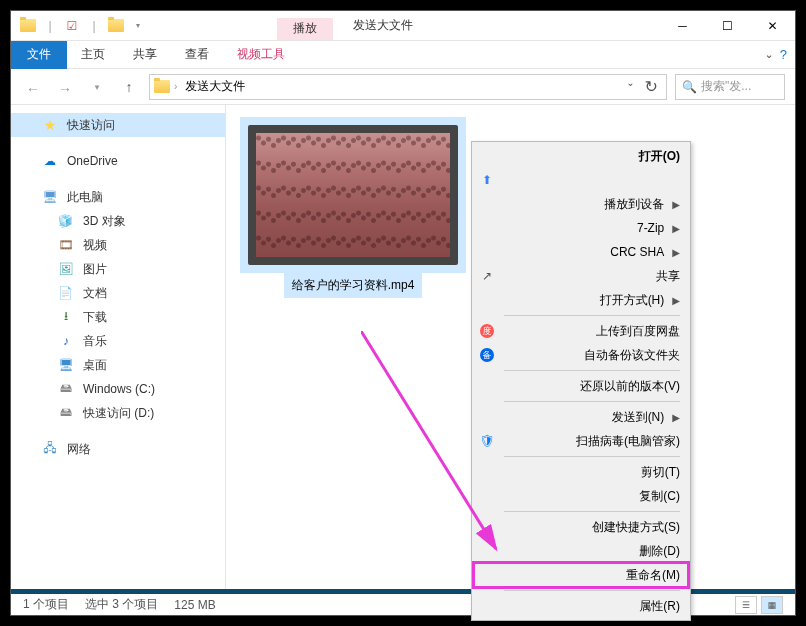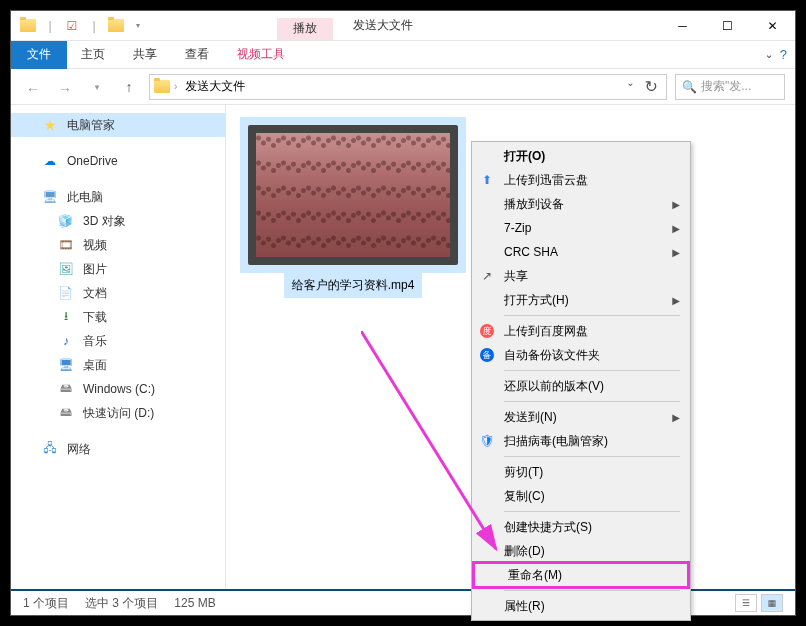--- a/index.html
+++ b/index.html
@@ -47,26 +47,26 @@
     .crowd-texture { position: absolute; inset: 0; background-image: radial-gradient(circle at 10% 20%, rgba(60,20,20,.4) 2px, transparent 3px), radial-gradient(circle at 30% 40%, rgba(60,20,20,.4) 2px, transparent 3px), radial-gradient(circle at 50% 25%, rgba(60,20,20,.4) 2px, transparent 3px), radial-gradient(circle at 70% 50%, rgba(60,20,20,.4) 2px, transparent 3px), radial-gradient(circle at 90% 30%, rgba(60,20,20,.4) 2px, transparent 3px); background-size: 25px 25px; }
     .film-holes { position: absolute; top: 0; bottom: 0; width: 12px; background: repeating-linear-gradient(#444 0 6px, #666 6px 10px); }
     .film-holes.left { left: -8px; }
     .film-holes.right { right: -8px; }
     .file-label { font-size: 12px; padding: 4px 8px; background: #cde8ff; text-align: center; }
     
     .context-menu { position: absolute; left: 460px; top: 130px; width: 220px; background: #f0f0f0; border: 1px solid #bbb; box-shadow: 2px 2px 4px rgba(0,0,0,.2); font-size: 12px; padding: 2px; }
     .menu-item { display: flex; align-items: center; height: 24px; padding: 0 8px 0 4px; gap: 8px; cursor: pointer; }
     .menu-item.highlighted { outline: 3px solid #e838d6; outline-offset: -1px; gap: 12px; }
     .menu-icon-slot { width: 18px; height: 18px; display: flex; align-items: center; justify-content: center; font-size: 12px; }
-    .menu-label { flex: 1; }
+    .menu-label { flex: 1; text-align: right; }
     .menu-arrow { color: #555; font-size: 10px; }
     .menu-sep { height: 1px; background: #ccc; margin: 3px 8px 3px 30px; }
     .menu-item.bold .menu-label { font-weight: bold; }
     
-    .status-bar { height: 26px; border-top: 2px solid #0c4a6e; display: flex; align-items: center; padding: 0 12px; font-size: 12px; color: #555; gap: 16px; }
+    .status-bar { height: 26px; border-top: 5px solid #0c4a6e; display: flex; align-items: center; padding: 0 12px; font-size: 12px; color: #555; gap: 16px; }
     .status-right { margin-left: auto; display: flex; gap: 4px; }
     .view-btn { width: 22px; height: 18px; border: 1px solid #ccc; display: flex; align-items: center; justify-content: center; font-size: 9px; }
     
     .arrow-annotation { position: absolute; left: 350px; top: 320px; pointer-events: none; }
     
     
     .ico-star { color: #ffd54a; font-size: 14px; }
     .ico-cloud { color: #0078d4; }
     .ico-pc { color: #5a9bd5; }
     .ico-cube { color: #3eb1d8; }
@@ -137,21 +137,21 @@
     <div class="search-box">
       <span>🔍</span>
       <span>搜索"发...</span>
     </div>
   </div>
 
   <div class="body-area">
     <div class="nav-pane">
       <div class="nav-item selected">
         <span class="icon-slot ico-star">★</span>
-        <span>电脑管家</span>
+        <span>快速访问</span>
       </div>
       <div class="nav-sep"></div>
       <div class="nav-item">
         <span class="icon-slot ico-cloud">☁</span>
         <span>OneDrive</span>
       </div>
       <div class="nav-sep"></div>
       <div class="nav-item">
         <span class="icon-slot ico-pc">🖥</span>
         <span>此电脑</span>
@@ -219,21 +219,20 @@
 
   <div class="context-menu" id="context-menu">
       <div class="menu-item bold">
         <span class="menu-icon-slot"></span>
         <span class="menu-label">打开(O)</span>
       </div>
       <div class="menu-item">
         <span class="menu-icon-slot">
           <span style="color:#3b82f6">⬆</span>
         </span>
-        <span class="menu-label">上传到迅雷云盘</span>
       </div>
       <div class="menu-item">
         <span class="menu-icon-slot"></span>
         <span class="menu-label">播放到设备</span>
         <span class="menu-arrow">▶</span>
       </div>
       <div class="menu-item">
         <span class="menu-icon-slot"></span>
         <span class="menu-label">7-Zip</span>
         <span class="menu-arrow">▶</span>

